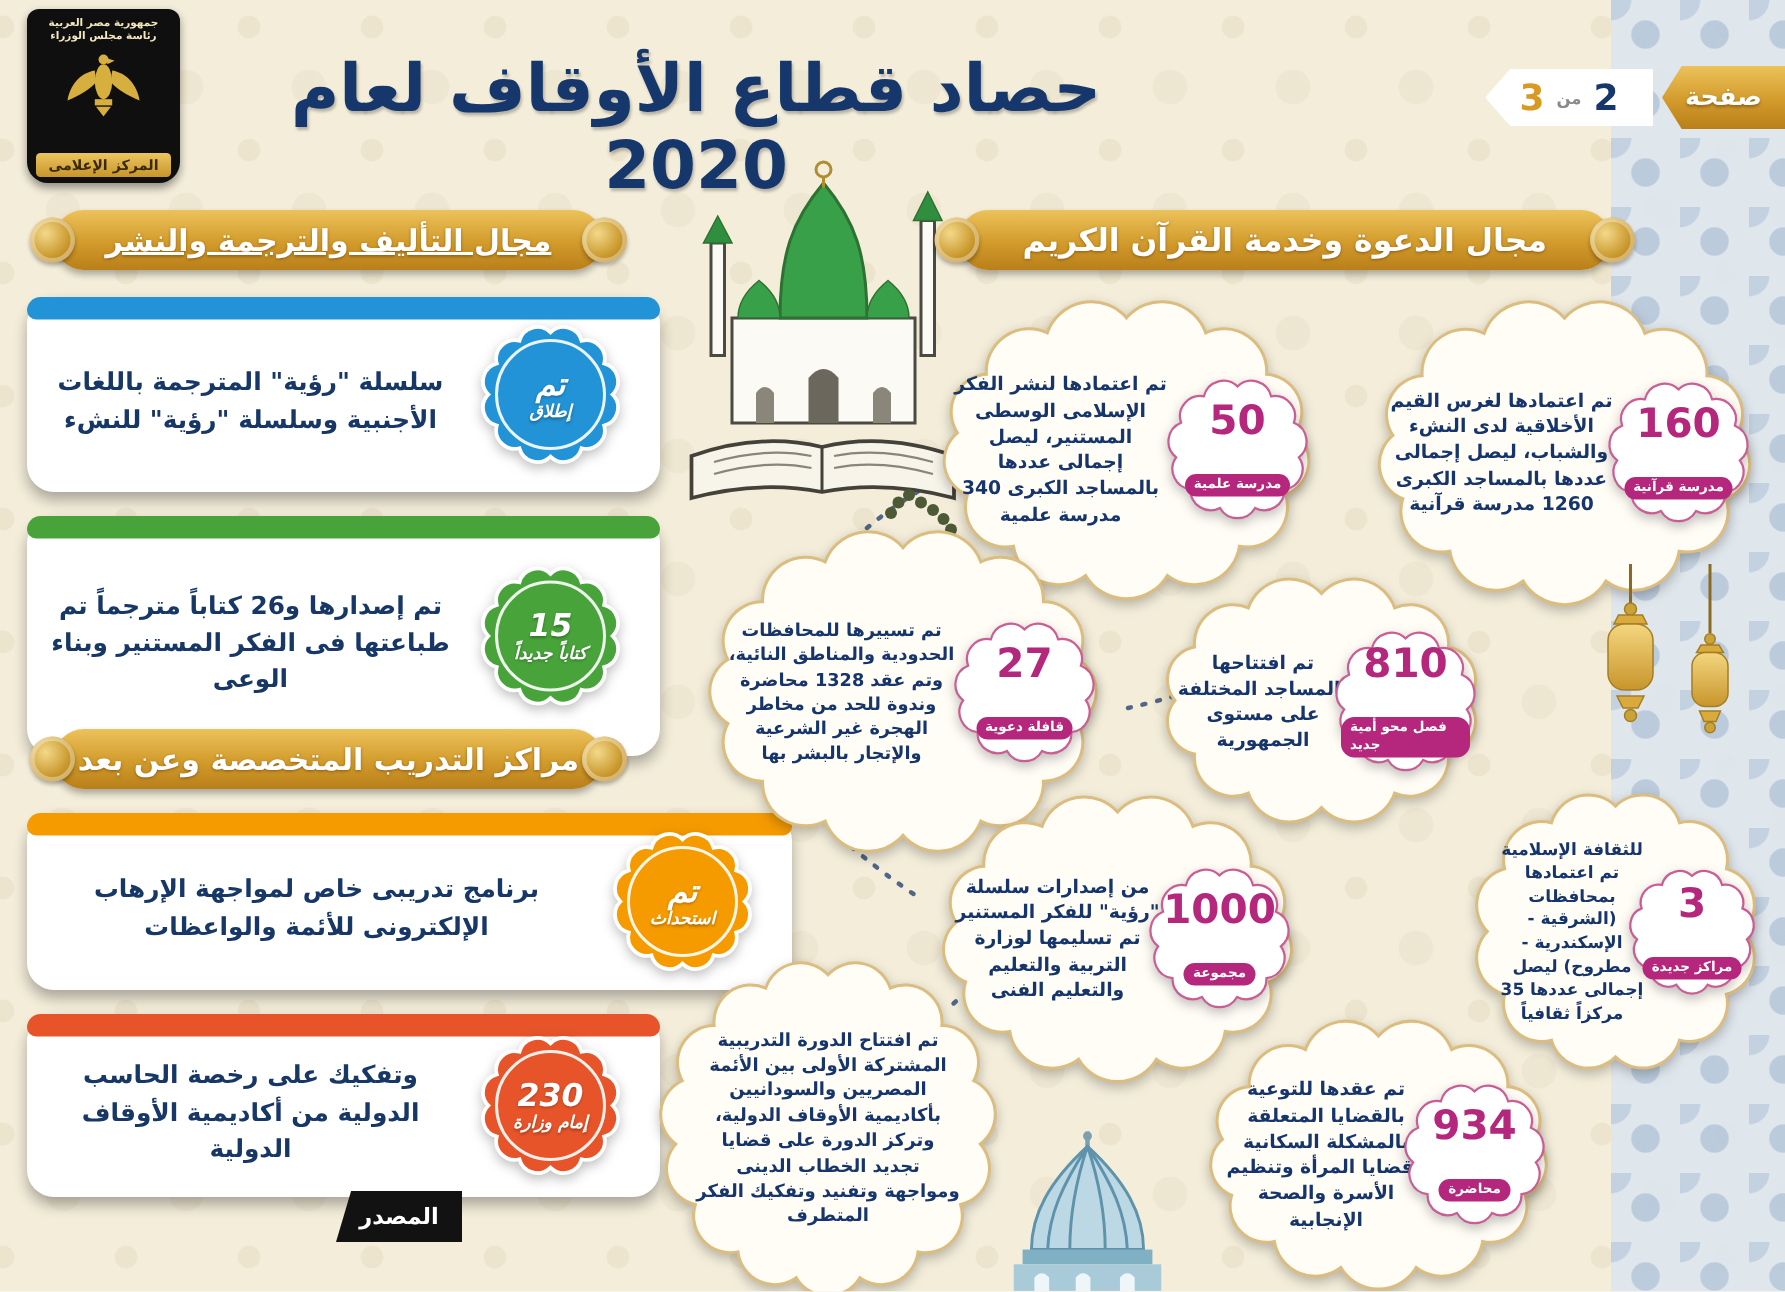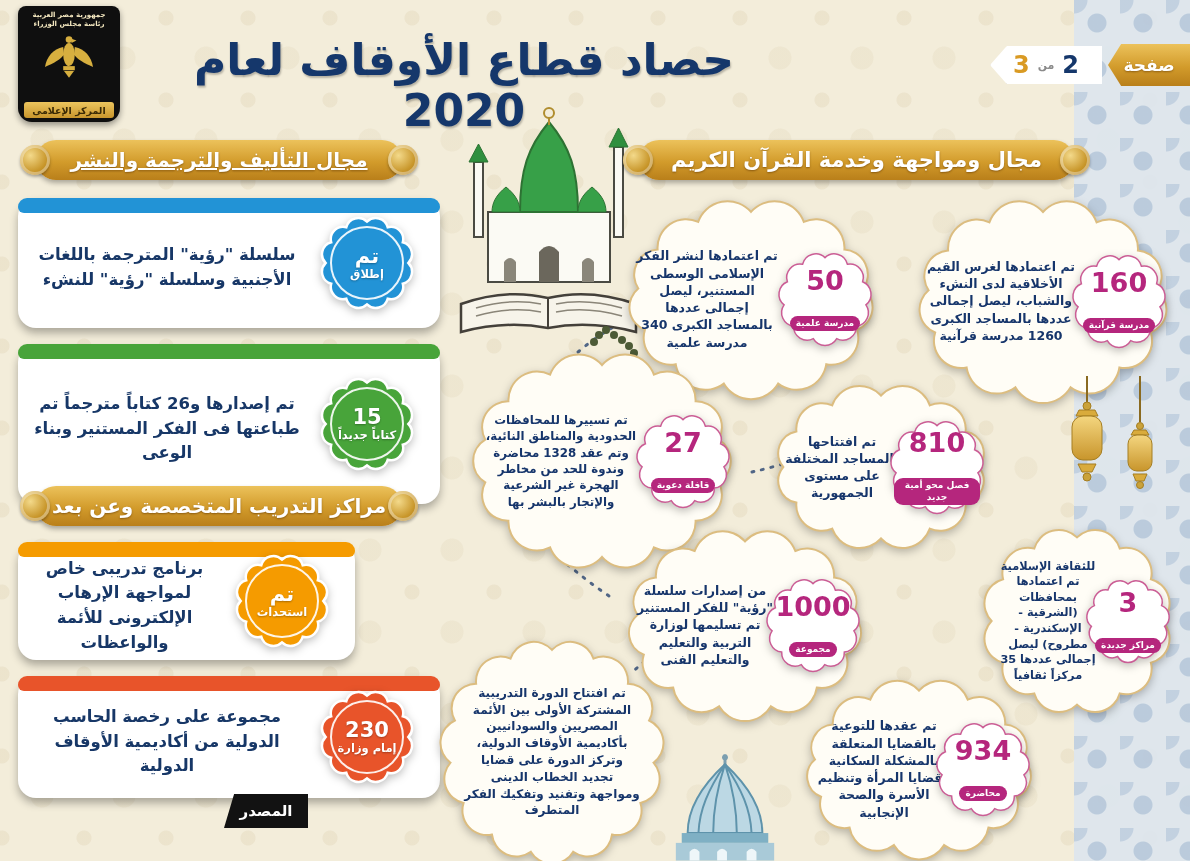--- a/index.html
+++ b/index.html
@@ -49,26 +49,26 @@
   .ribbon::before{right:-16px;}  .ribbon::after{left:-16px;}
   #ribbon-auth{left:52px;top:140px;width:366px;text-decoration:underline;}
   #ribbon-train{left:52px;top:486px;width:366px;}
   #ribbon-dawah{left:655px;top:140px;width:435px;font-size:21px;}
   
   .card{position:absolute;background:#fff;border-radius:18px;box-shadow:0 5px 9px rgba(0,0,0,.3);z-index:2;}
   .card::before{content:'';position:absolute;top:0;left:0;right:0;height:15px;background:var(--accent);
     border-radius:18px 18px 12px 12px;}
   #card-0{left:34px;top:198px;width:422px;height:130px;}
   #card-1{left:34px;top:344px;width:422px;height:160px;}
-  #card-2{left:34px;top:542px;width:337px;height:118px;}
+  #card-2{left:34px;top:542px;width:510px;height:118px;}
   #card-3{left:34px;top:676px;width:422px;height:122px;}
   .card-text{position:absolute;left:16px;right:140px;top:18px;bottom:8px;display:flex;align-items:center;
     justify-content:center;text-align:center;font-weight:bold;font-size:16.5px;color:#173767;line-height:1.5;}
   .cb{position:absolute;right:26px;top:50%;transform:translateY(-50%);width:94px;height:94px;
-    display:flex;align-items:center;justify-content:center;}
+    display:flex;align-items:center;justify-content:center;font-style:italic;}
   .cb-ring{position:absolute;inset:10px;border:2px solid rgba(255,255,255,.9);border-radius:50%;z-index:1;}
   .cb-inner{position:relative;z-index:2;display:flex;flex-direction:column;align-items:center;line-height:1.1;}
   .cb-top{font-size:21px;color:#fff;font-weight:800;text-shadow:0 1px 2px rgba(0,0,0,.3);}
   .cb-bottom{font-size:11.5px;color:#fff;font-weight:bold;text-shadow:0 1px 2px rgba(0,0,0,.3);}
   
   .source-label{position:absolute;left:240px;top:794px;width:84px;height:34px;background:#121212;color:#fff;
     font-size:15px;font-weight:bold;display:flex;align-items:center;justify-content:center;
     clip-path:polygon(12% 0,100% 0,100% 100%,0 100%);z-index:3;}
   .source-value{position:absolute;left:116px;top:828px;width:228px;height:31px;
     background:linear-gradient(180deg,#ecc25b,#c8952c);color:#fff;font-size:17px;font-weight:800;
@@ -77,21 +77,21 @@
   
   .co{position:absolute;z-index:2;}
   .scallop-svg{position:absolute;inset:0;z-index:0;overflow:visible;filter:drop-shadow(0 3px 4px rgba(0,0,0,.25));}
   .co-text{position:absolute;left:14px;top:16px;bottom:16px;width:148px;display:flex;align-items:center;
     justify-content:center;text-align:center;font-size:12.5px;font-weight:bold;color:#16356b;line-height:1.38;z-index:1;}
   .co-badge{position:absolute;right:8px;top:50%;transform:translateY(-50%);width:94px;height:94px;
     display:flex;align-items:center;justify-content:center;z-index:1;}
   .nb-inner{position:relative;z-index:1;display:flex;flex-direction:column;align-items:center;gap:2px;}
   .nb-num{font-size:27px;font-weight:800;color:#b5267d;line-height:1;}
   .nb-unit{background:#b5267d;color:#fff;font-size:9px;font-weight:bold;padding:2px 6px;border-radius:9px;
-    text-align:center;max-width:74px;line-height:1.25;margin-top:20px;}
+    text-align:left;max-width:74px;line-height:1.25;margin-top:20px;}
   #co-0{left:638px;top:200px;width:258px;height:198px;}
   #co-1{left:928px;top:200px;width:262px;height:202px;}
   #co-2{left:482px;top:352px;width:272px;height:218px;}
   #co-3{left:786px;top:386px;width:222px;height:162px;}
   #co-4{left:638px;top:530px;width:246px;height:190px;}
   #co-5{left:996px;top:526px;width:194px;height:190px;}
   #co-6{left:816px;top:680px;width:238px;height:178px;}
   #co-h{left:452px;top:636px;width:232px;height:232px;}
   #co-0 .co-text{width:142px;}
   #co-1 .co-text{width:150px;}
@@ -191,21 +191,21 @@
         </svg>
       <div class="cb-ring"></div>
       <div class="cb-inner">
         <span class="cb-top">تم</span>
         <span class="cb-bottom">استحداث</span>
       </div>
     </div>
   </div>
 
   <div class="card" id="card-3" style="--accent: #e8542a;">
-    <div class="card-text">مجموعة على رخصة الحاسب الدولية من أكاديمية الأوقاف الدولية</div>
+    <div class="card-text">وتفكيك على رخصة الحاسب الدولية من أكاديمية الأوقاف الدولية</div>
     <div class="cb">
         <svg width="94" height="94" class="scallop-svg">
           <path d="M 47.0 5.6 A 12.4 12.4 0 0 1 67.7 11.2 A 12.4 12.4 0 0 1 82.8 26.3 A 12.4 12.4 0 0 1 88.4 47.0 A 12.4 12.4 0 0 1 82.8 67.7 A 12.4 12.4 0 0 1 67.7 82.8 A 12.4 12.4 0 0 1 47.0 88.4 A 12.4 12.4 0 0 1 26.3 82.8 A 12.4 12.4 0 0 1 11.2 67.7 A 12.4 12.4 0 0 1 5.6 47.0 A 12.4 12.4 0 0 1 11.2 26.3 A 12.4 12.4 0 0 1 26.3 11.2 A 12.4 12.4 0 0 1 47.0 5.6 Z" stroke="#ffffff" stroke-width="2.5" style="fill: var(--accent);"></path>
         </svg>
       <div class="cb-ring"></div>
       <div class="cb-inner">
         <span class="cb-top">230</span>
         <span class="cb-bottom">إمام وزارة</span>
       </div>
     </div>
@@ -236,21 +236,21 @@
       <circle cx="170" cy="238" r="4"></circle>
         <circle cx="178" cy="243" r="4"></circle>
         <circle cx="186" cy="248" r="4"></circle>
       <circle cx="193" cy="254" r="4"></circle>
         <circle cx="198" cy="261" r="4"></circle>
         <circle cx="163" cy="243" r="4"></circle>
         <circle cx="158" cy="250" r="4"></circle>
     </g>
   </svg>
 
-  <div class="ribbon" id="ribbon-dawah">مجال ومواجهة وخدمة القرآن الكريم</div>
+  <div class="ribbon" id="ribbon-dawah">مجال الدعوة وخدمة القرآن الكريم</div>
 
   <div class="co" id="co-0">
       <svg width="258" height="198" class="scallop-svg">
         <path d="M 129.0 11.9 A 31.1 31.1 0 0 1 181.8 21.9 A 28.5 28.5 0 0 1 222.4 49.5 A 25.2 25.2 0 0 1 241.7 88.5 A 24.3 24.3 0 0 1 235.1 129.9 A 26.8 26.8 0 0 1 204.3 164.2 A 30.1 30.1 0 0 1 156.2 183.6 A 31.5 31.5 0 0 1 101.8 183.6 A 30.1 30.1 0 0 1 53.7 164.2 A 26.8 26.8 0 0 1 22.9 129.9 A 24.3 24.3 0 0 1 16.3 88.5 A 25.2 25.2 0 0 1 35.6 49.5 A 28.5 28.5 0 0 1 76.2 21.9 A 31.1 31.1 0 0 1 129.0 11.9 Z" fill="#fffdf6" stroke="#dcbd80" stroke-width="2"></path>
       </svg>
     <div class="co-text">تم اعتمادها لنشر الفكر الإسلامى الوسطى المستنير، ليصل إجمالى عددها بالمساجد الكبرى 340 مدرسة علمية</div>
     <div class="co-badge">
         <svg width="94" height="94" class="scallop-svg">
           <path d="M 47.0 5.6 A 13.5 13.5 0 0 1 69.4 12.2 A 13.5 13.5 0 0 1 84.6 29.8 A 13.5 13.5 0 0 1 87.9 52.9 A 13.5 13.5 0 0 1 78.3 74.1 A 13.5 13.5 0 0 1 58.7 86.7 A 13.5 13.5 0 0 1 35.3 86.7 A 13.5 13.5 0 0 1 15.7 74.1 A 13.5 13.5 0 0 1 6.1 52.9 A 13.5 13.5 0 0 1 9.4 29.8 A 13.5 13.5 0 0 1 24.6 12.2 A 13.5 13.5 0 0 1 47.0 5.6 Z" fill="#ffffff" stroke="#cb5d95" stroke-width="1.5"></path>
         </svg>

